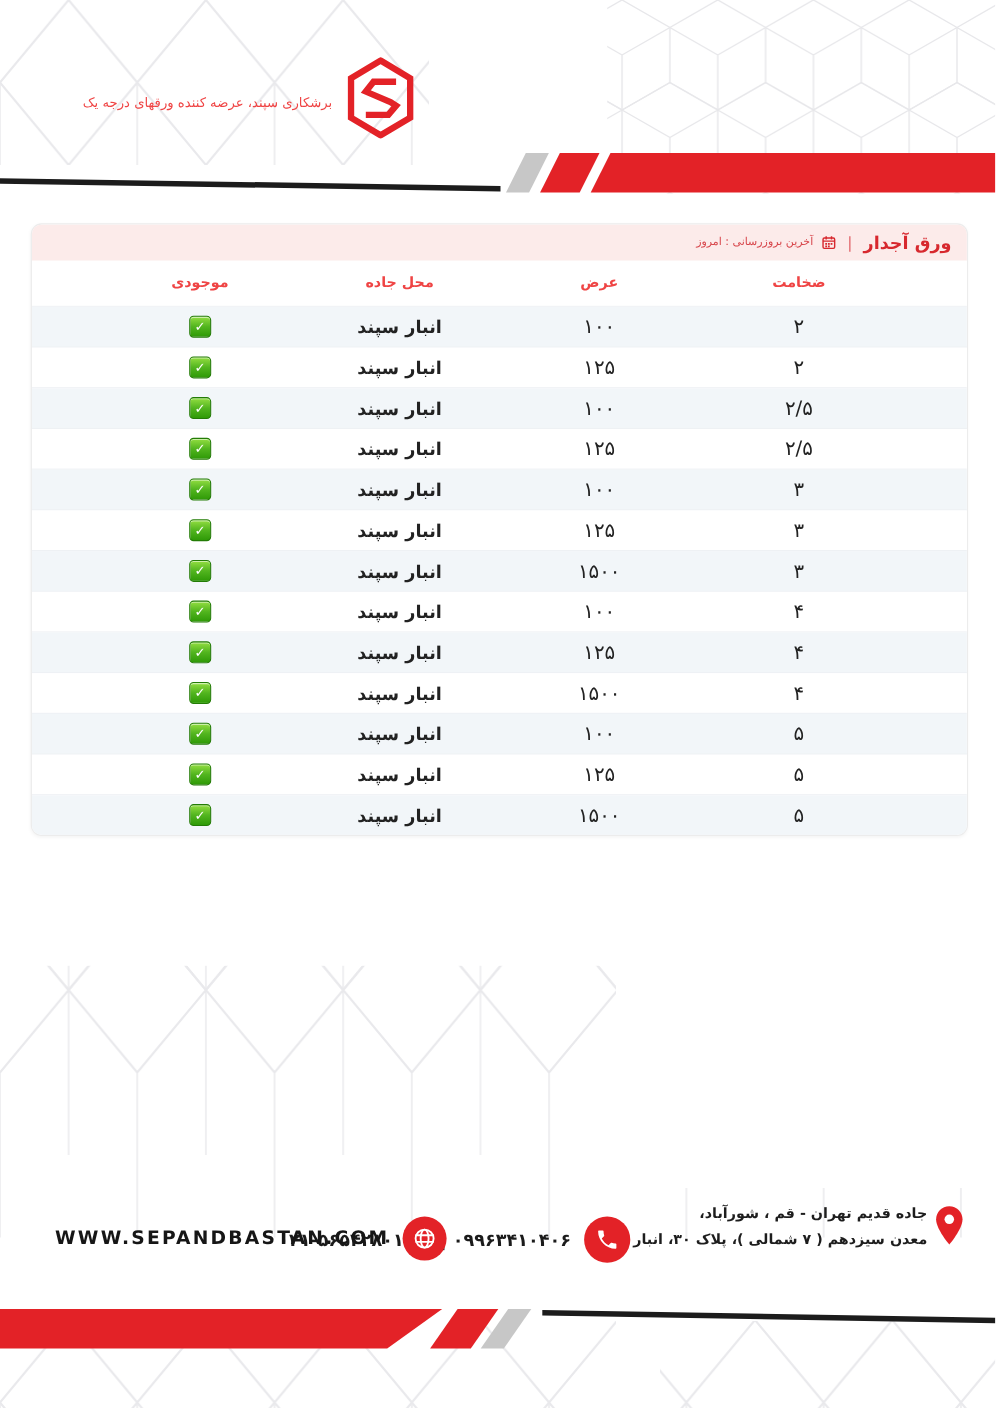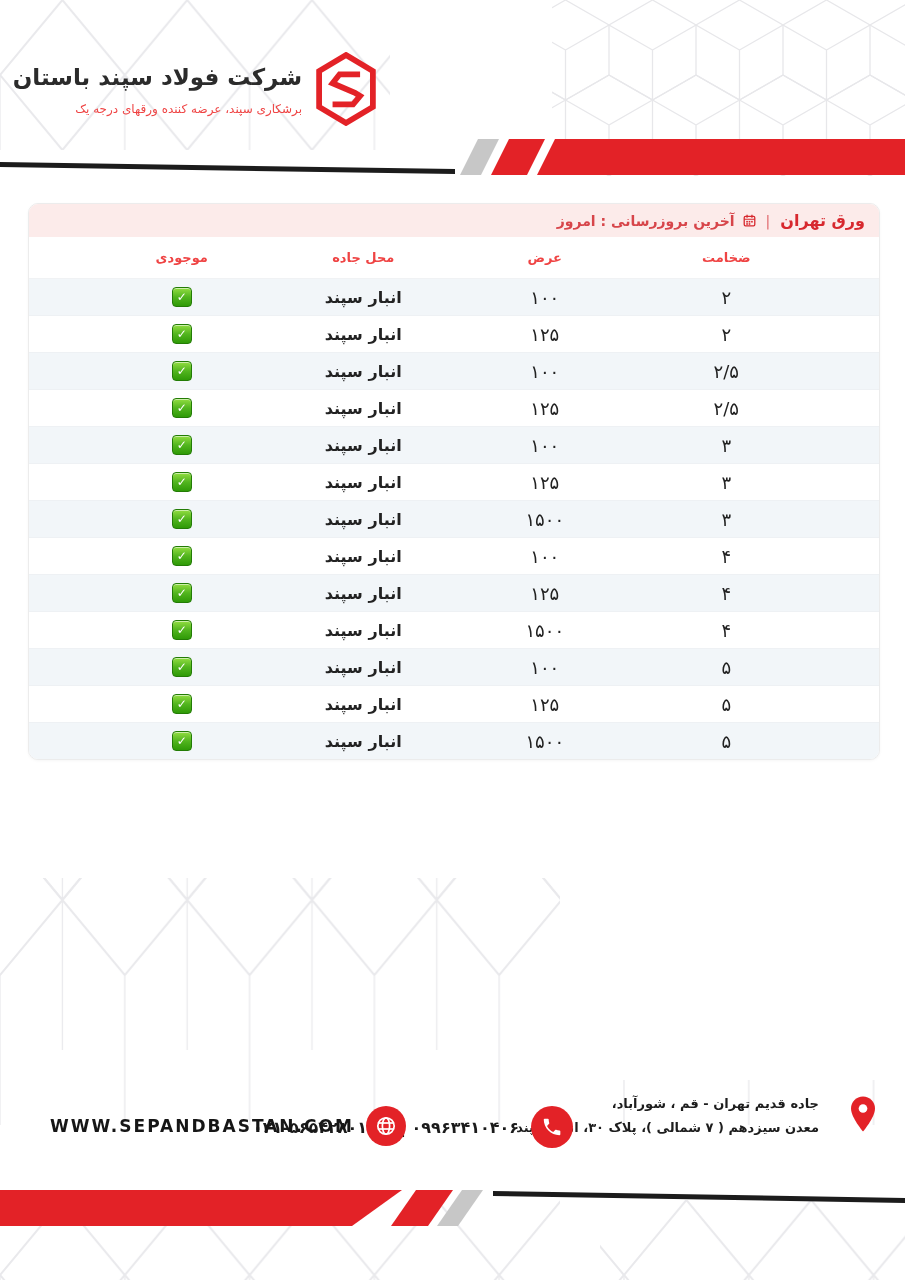--- a/index.html
+++ b/index.html
@@ -16,21 +16,21 @@
 
   
   .price-table{position:absolute;left:28px;top:203px;width:850px;border-radius:10px;
                border:1px solid #ececec;background:#fff;overflow:hidden;
                box-shadow:0 1px 3px rgba(0,0,0,0.04);}
   .table-titlebar{direction:rtl;display:flex;align-items:center;gap:8px;height:33px;
                   background:#fcebea;padding:0 14px;}
   .table-title{font-size:16px;font-weight:bold;color:#d7282e;}
   .title-sep{font-size:14px;color:#e0666b;font-weight:normal;margin:0 2px;}
   .cal-icon{width:13px;height:13px;}
-  .update-label{font-size:14px;color:#d7454a;font-weight:bold;}
+  .update-label{font-size:10px;color:#d7454a;}
   .thead,.trow{direction:rtl;display:grid;grid-template-columns:repeat(4,1fr);
                align-items:center;padding:0 62px;}
   .thead{height:41px;background:#fff;border-bottom:1px solid #f0f2f4;}
   .thead .hcell{font-size:13px;font-weight:bold;color:#ef4444;text-align:center;}
   .trow{height:36px;background:#ffffff;border-bottom:1px solid #eef1f4;}
   .trow.alt{background:#f2f6f9;}
   .trow:last-child{border-bottom:none;}
   .cell{font-size:15px;color:#222;text-align:center;}
   .cell.delivery{font-size:16px;font-weight:bold;}
   .cell.num{font-size:18px;}
@@ -42,21 +42,21 @@
               display:flex;align-items:center;justify-content:center;}
 
   
   .contact-website{position:absolute;left:22px;top:1106px;display:flex;align-items:center;gap:12px;cursor:pointer;}
   .website-text{font-size:17px;font-weight:bold;color:#161616;letter-spacing:2px;white-space:nowrap;margin-left:28px;}
   .contact-phone{position:absolute;left:295px;top:1106px;width:278px;display:flex;align-items:center;
                  justify-content:flex-end;gap:12px;}
   .phone-text{direction:ltr;font-size:16px;font-weight:bold;color:#1b1b1b;white-space:nowrap;}
   .round-icon{width:42px;height:42px;border-radius:50%;background:#e32227;display:flex;
               align-items:center;justify-content:center;flex:0 0 auto;}
-  .contact-address{position:absolute;right:22px;top:1092px;display:flex;align-items:flex-start;gap:24px;}
+  .contact-address{position:absolute;right:22px;top:1092px;display:flex;align-items:flex-start;gap:0;}
   .address-text{direction:rtl;text-align:right;font-size:13px;font-weight:bold;color:#1d1d1d;line-height:1.85;}
   .pin-icon{width:40px;height:40px;margin-top:2px;flex:0 0 auto;}
 </style>
 </head>
 <body>
 
 <div class="page">
 
   <svg class="layer" width="905" height="1280">
     <defs>
@@ -91,32 +91,31 @@
     <polygon points="555,139 905,139 905,175 537,175" fill="#e32227"></polygon>
 
     <polygon points="0,1190 402,1190 352,1226 0,1226" fill="#e32227"></polygon>
     <polygon points="416,1190 453,1190 428,1226 391,1226" fill="#e32227"></polygon>
     <polygon points="462,1190 483,1190 458,1226 437,1226" fill="#c7c7c7"></polygon>
     <polygon points="493,1191 905,1198 905,1203 493,1196" fill="#1c1c1c"></polygon>
   </svg>
 
   <header class="brand">
     <div class="brand-text">
-      <div class="company-name">شرکت فولاد سپند باستان</div>
       <div class="tagline">برشکاری سپند، عرضه کننده ورقهای درجه یک</div>
     </div>
     <svg class="logo" viewBox="0 0 100 114">
       <polygon points="50,4 92,29 92,85 50,110 8,85 8,29" fill="none" stroke="#e32227" stroke-width="9"></polygon>
       <path d="M72 34 L40 34 L29 48 L64 63 L72 68 L61 81 L29 81" fill="none" stroke="#e32227" stroke-width="9" stroke-linejoin="miter"></path>
     </svg>
   </header>
 
   <section class="price-table">
     <div class="table-titlebar">
-      <span class="table-title">ورق تهران</span>
+      <span class="table-title">ورق آجدار</span>
       <span class="title-sep">|</span>
       <svg class="cal-icon" viewBox="0 0 16 16">
         <rect x="1.5" y="3" width="13" height="11.5" rx="1.5" fill="none" stroke="#d7282e" stroke-width="1.6"></rect>
         <line x1="5" y1="1" x2="5" y2="4.5" stroke="#d7282e" stroke-width="1.6"></line>
         <line x1="11" y1="1" x2="11" y2="4.5" stroke="#d7282e" stroke-width="1.6"></line>
         <line x1="1.5" y1="6.5" x2="14.5" y2="6.5" stroke="#d7282e" stroke-width="1.4"></line>
         <rect x="4" y="8.5" width="2" height="2" fill="#d7282e"></rect>
         <rect x="7" y="8.5" width="2" height="2" fill="#d7282e"></rect>
         <rect x="10" y="8.5" width="2" height="2" fill="#d7282e"></rect>
         <rect x="4" y="11.3" width="2" height="2" fill="#d7282e"></rect>

